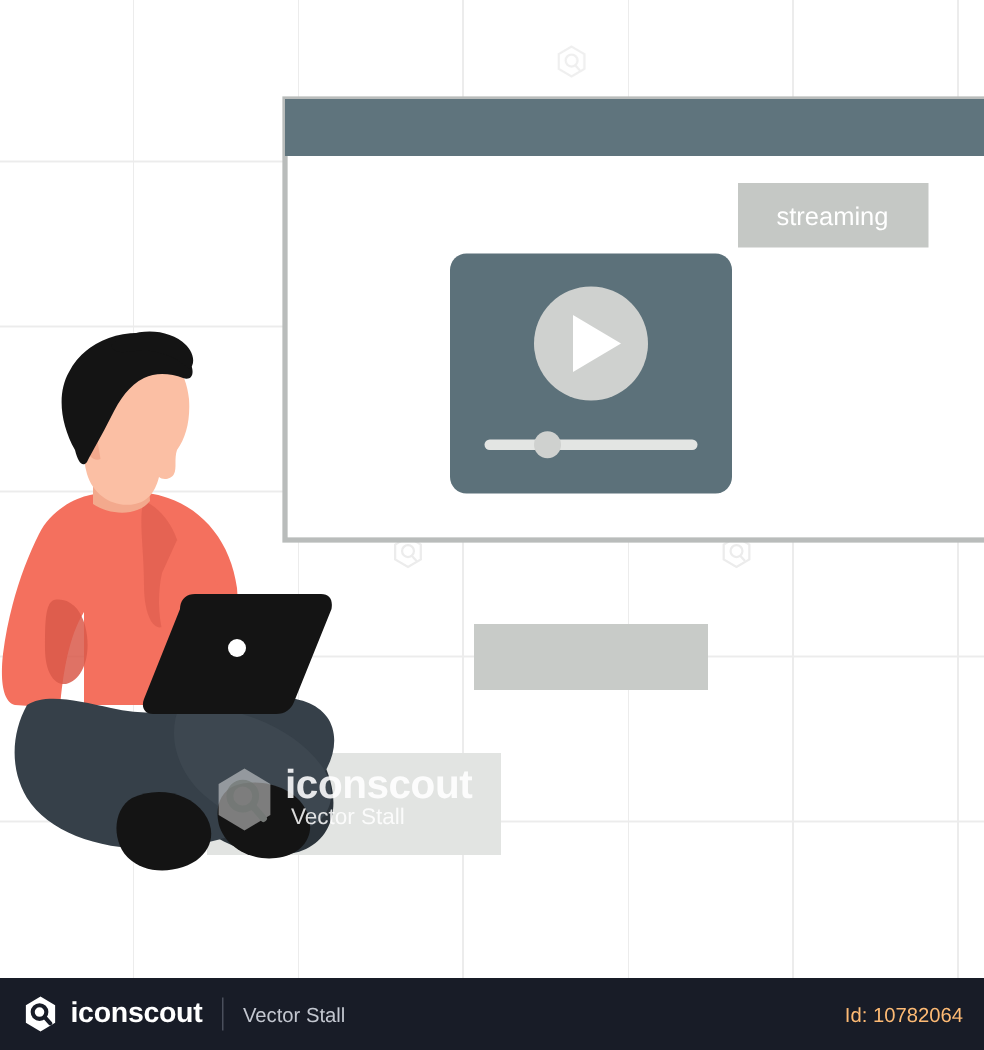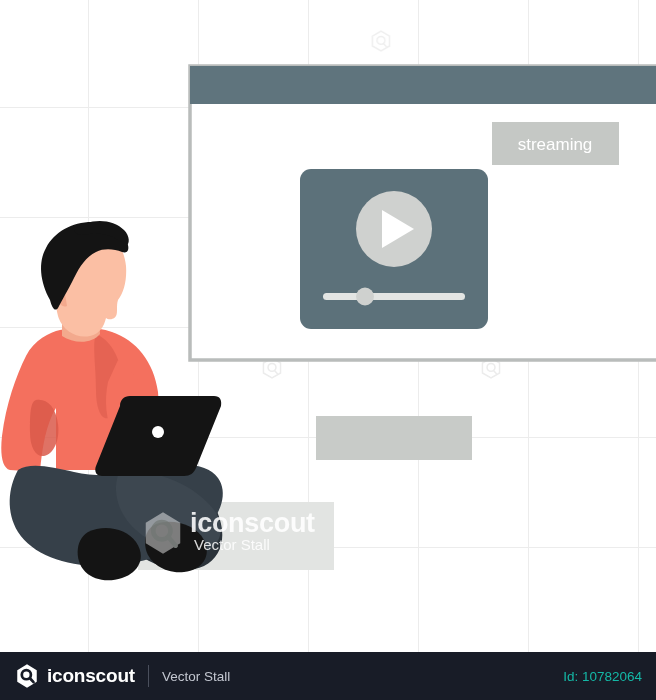--- a/index.html
+++ b/index.html
@@ -73,21 +73,21 @@
     height: 22px;
     background: #4a4f5c;
     margin: 0 13px;
   }
   #contributor {
     color: #c3c7d0;
     font-size: 13.5px;
   }
   #asset-id {
     margin-left: auto;
-    color: #14b8a6;
+    color: #fdba74;
     font-size: 13.5px;
   }
 
   
   #center-watermark {
     position: absolute;
     left: 138px;
     top: 500px;
     width: 200px;
     height: 72px;

